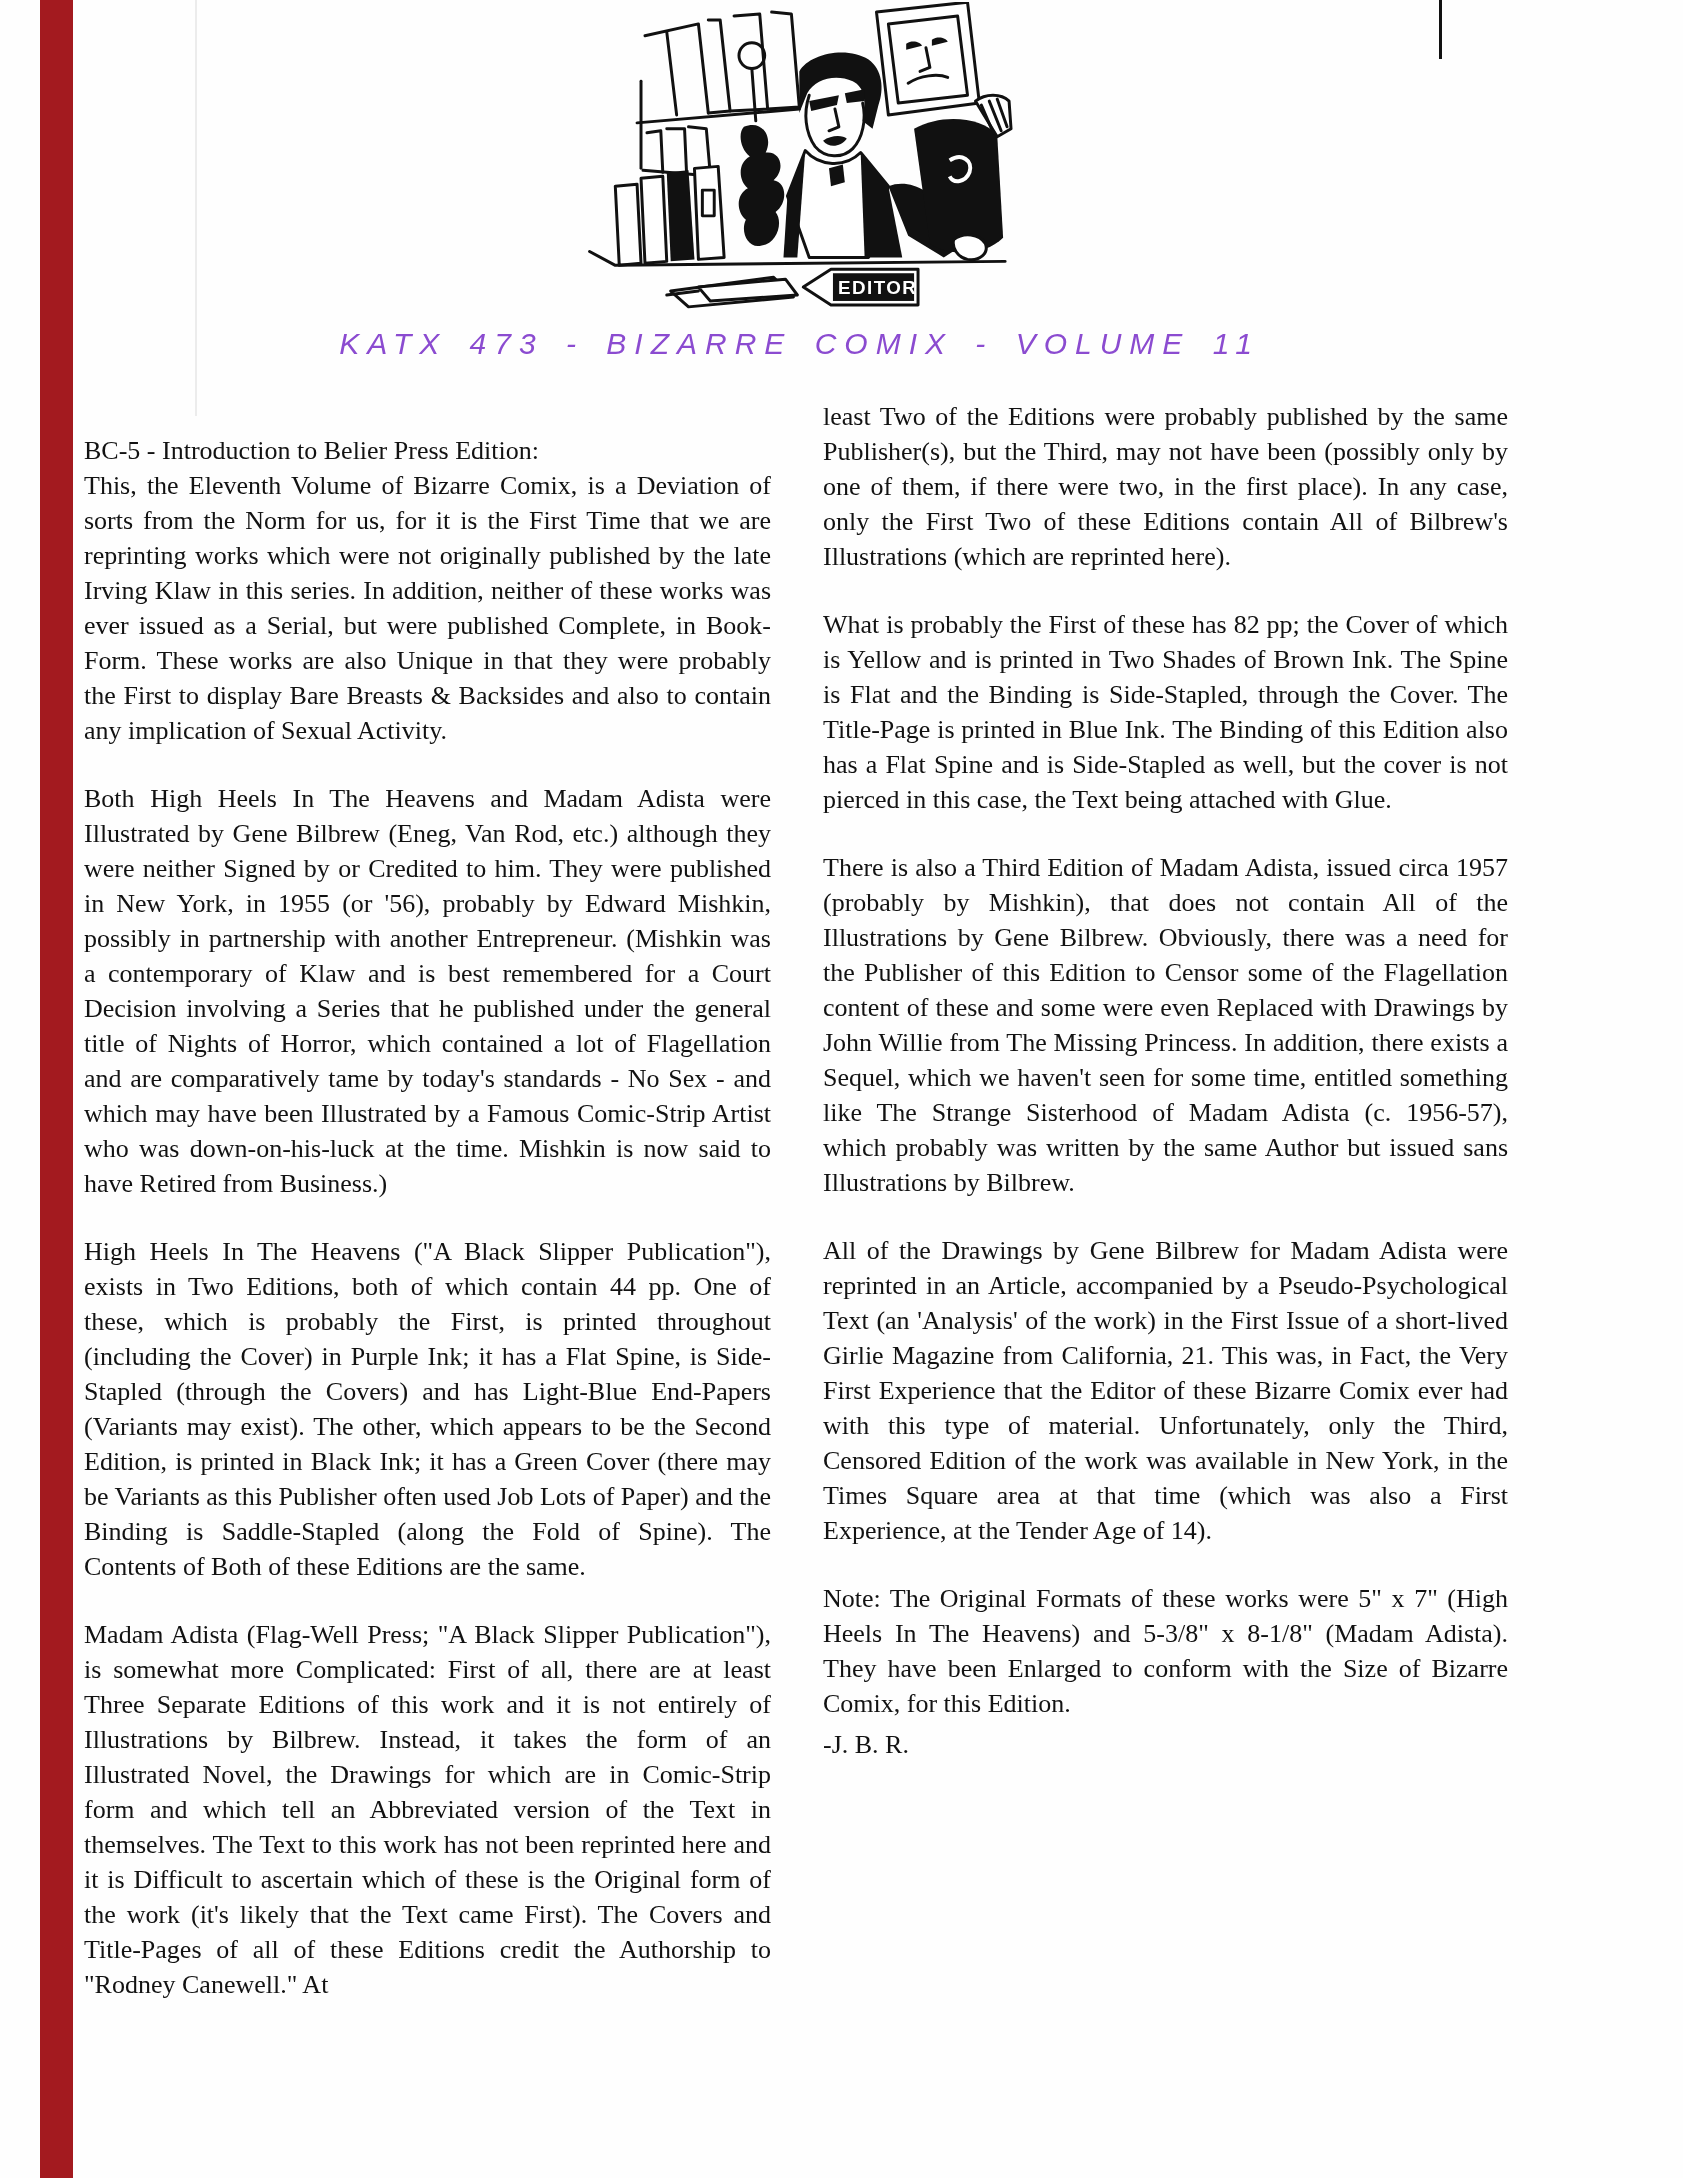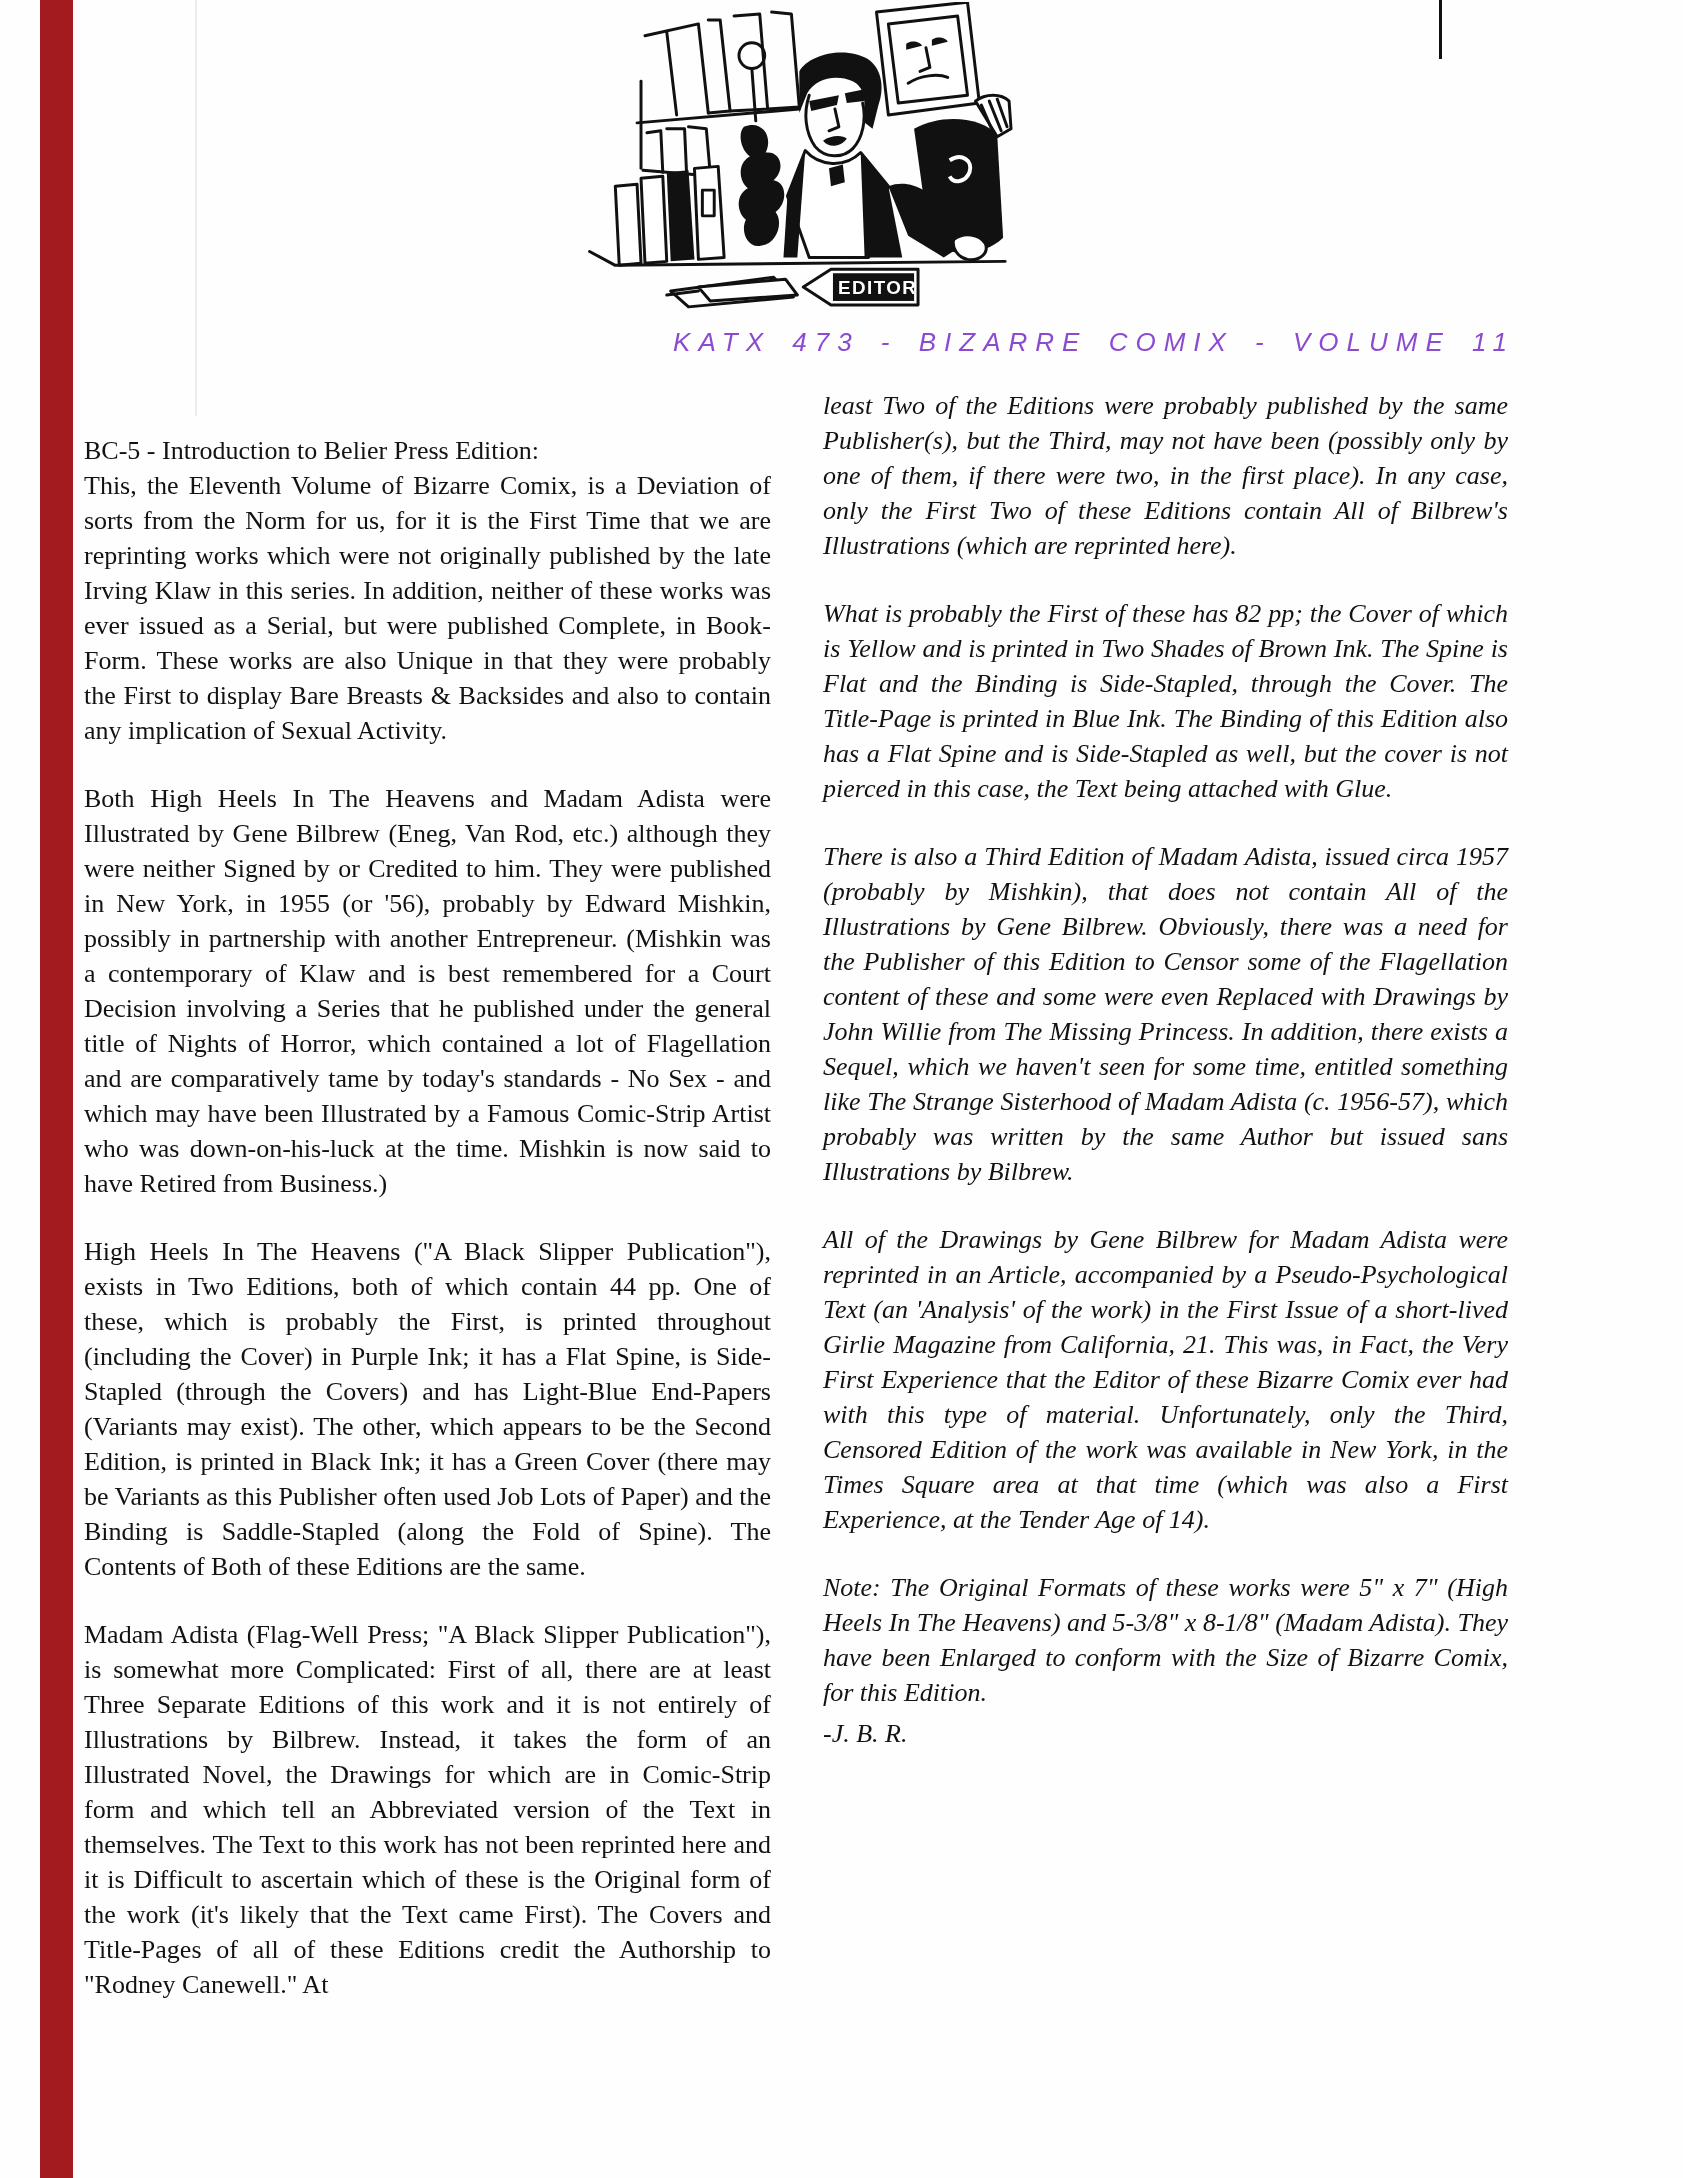--- a/index.html
+++ b/index.html
@@ -45,45 +45,44 @@
     left: 550px;
     top: 2px;
     width: 465px;
     height: 309px;
   }
   .page-title {
     position: absolute;
     left: 84px;
     top: 327px;
     width: 1431px;
-    text-align: right;
+    text-align: center;
     font-family: "Liberation Sans", "DejaVu Sans", sans-serif;
     font-style: italic;
-    font-size: 26px;
+    font-size: 30px;
     letter-spacing: 8px;
     word-spacing: 6px;
     color: #8b4bd0;
     white-space: nowrap;
   }
   .col {
     position: absolute;
     font-size: 26px;
     line-height: 35px;
     text-align: justify;
   }
   .col-left {
     left: 84px;
     top: 433px;
     width: 687px;
   }
   .col-right {
     left: 823px;
-    top: 388px;
+    top: 399px;
     width: 685px;
-    font-style: italic;
   }
   .col p {
     margin: 0;
   }
   .col p.gap {
     margin-top: 33px;
   }
   .col p.no-justify {
     text-align: left;
     margin-top: 6px;

